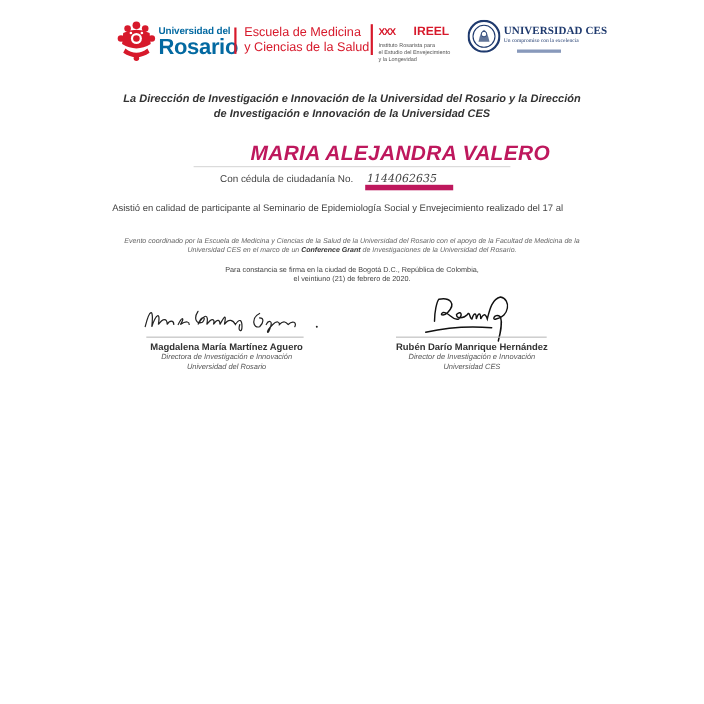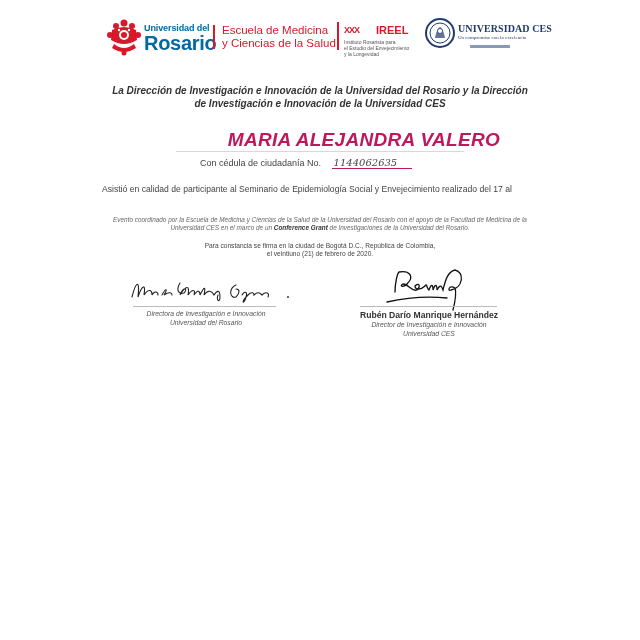--- a/index.html
+++ b/index.html
@@ -22,21 +22,21 @@
     .ces-seal { position: absolute; left: 0; top: 2px; width: 30px; height: 30px; }
     .ces-name { position: absolute; left: 33px; top: 7px; font-family: "Liberation Serif", serif; font-size: 10px; font-weight: bold; color: #1f3a6e; letter-spacing: 0.1px; white-space: nowrap; }
     .ces-tag { position: absolute; left: 33px; top: 19px; font-family: "Liberation Serif", serif; font-size: 5px; color: #1f3a6e; white-space: nowrap; }
     .ces-bar { position: absolute; left: 45px; top: 29px; width: 40px; height: 3px; background: #8899bb; }
     
     .intro { left: 100px; top: 84px; width: 440px; text-align: center; font-size: 10px; font-weight: bold; font-style: italic; line-height: 13px; color: #333; }
     .name { left: 140px; top: 129px; width: 360px; text-align: right; font-size: 19px; font-weight: bold; font-style: italic; color: #be185d; letter-spacing: 0.3px; }
     .name-line { left: 176px; top: 151px; width: 288px; height: 1px; background: #d8d8d8; }
     .cedula { left: 200px; top: 157px; width: 260px; font-size: 9px; color: #444; }
     .cedula-label { display: inline-block; }
-    .cedula-num { display: inline-block; margin-left: 8px; font-family: "DejaVu Serif", serif; font-style: italic; font-size: 10px; color: #444; border-bottom: 1px solid #be185d; width: 78px; padding-left: 2px; }
+    .cedula-num { display: inline-block; margin-left: 8px; font-family: "DejaVu Serif", serif; font-style: italic; font-size: 10px; color: #444; border-bottom: 5px solid #be185d; width: 78px; padding-left: 2px; }
     .asistio { left: 102px; top: 184px; width: 436px; text-align: left; font-size: 8.6px; line-height: 11px; color: #444; }
     .evento { left: 110px; top: 216px; width: 420px; text-align: center; font-size: 6.4px; line-height: 8px; font-style: italic; color: #666; }
     .evento b { color: #333; }
     .constancia { left: 190px; top: 242px; width: 260px; text-align: center; font-size: 6.6px; line-height: 8px; color: #444; }
     
     .sig-left-img { left: 128px; top: 275px; width: 170px; height: 30px; }
     .sig-right-img { left: 385px; top: 262px; width: 90px; height: 50px; }
     .sig-line-left { left: 133px; top: 306px; width: 143px; height: 1px; background: #bbb; }
     .sig-line-right { left: 360px; top: 306px; width: 137px; height: 1px; background: #bbb; }
     .sig-block { text-align: center; }
@@ -133,20 +133,21 @@
   <circle cx="160" cy="22" r="0.9" fill="#222"></circle>
 </svg>
 <svg class="abs sig-right-img" viewBox="0 0 90 50">
   <path d="M10 30 C10 22 12 12 14 10 C24 8 30 14 22 22 C18 26 14 24 18 22 C24 22 26 30 32 28 C36 24 34 20 30 24 C30 28 36 28 40 24 C42 20 42 28 44 28 C46 22 48 22 48 28 C50 22 52 22 52 28 C54 24 56 22 58 28 C60 20 62 10 70 8 C80 10 78 26 66 28 C62 30 64 22 70 26 C72 32 70 40 68 48" fill="none" stroke="#111" stroke-width="1.3" stroke-linecap="round"></path>
   <path d="M2 40 C20 36 40 34 62 36" fill="none" stroke="#111" stroke-width="1.3" stroke-linecap="round"></path>
 </svg>
 <div class="abs sig-line-left"></div>
 <div class="abs sig-line-right"></div>
 
 <div class="abs sig-block sig-left">
+  <div class="sig-name">Magdalena María Martínez Aguero</div>
   <div class="sig-role">Directora de Investigación e Innovación</div>
   <div class="sig-role">Universidad del Rosario</div>
 </div>
 <div class="abs sig-block sig-right">
   <div class="sig-name">Rubén Darío Manrique Hernández</div>
   <div class="sig-role">Director de Investigación e Innovación</div>
   <div class="sig-role">Universidad CES</div>
 </div>
 
 </body></html>

